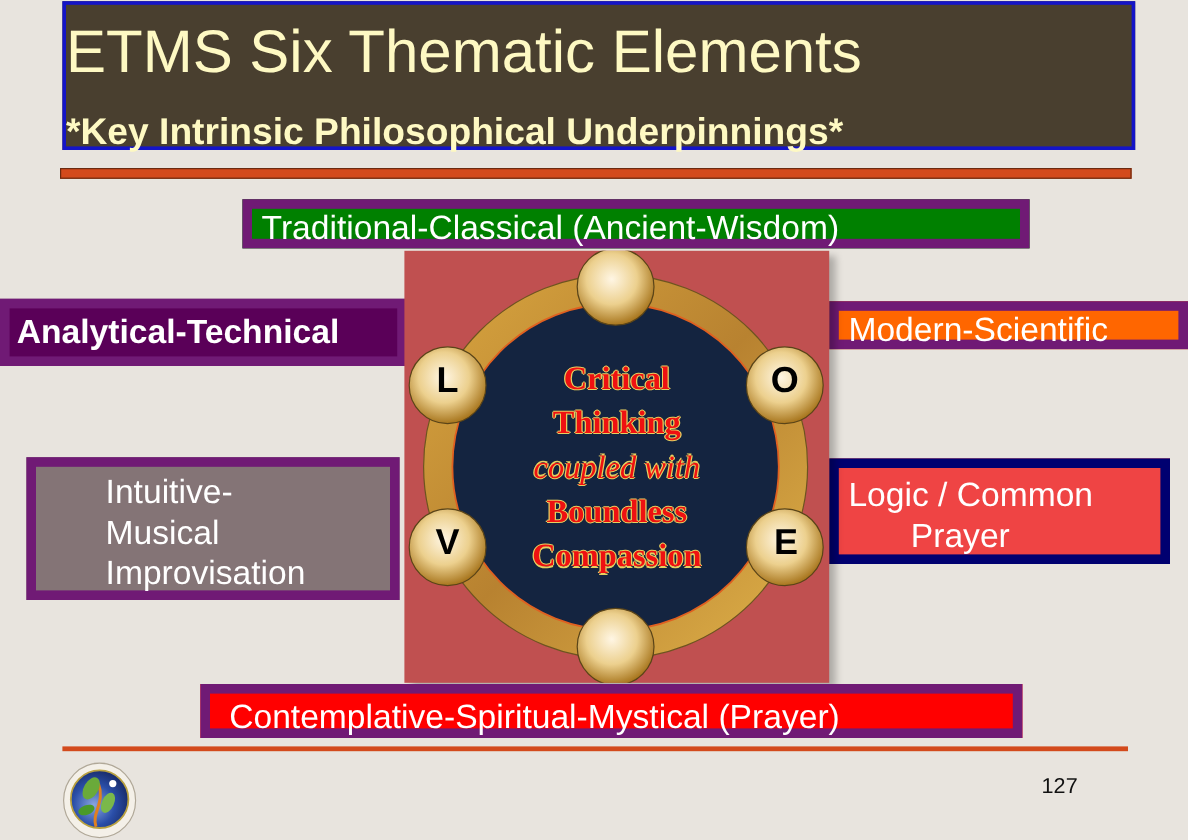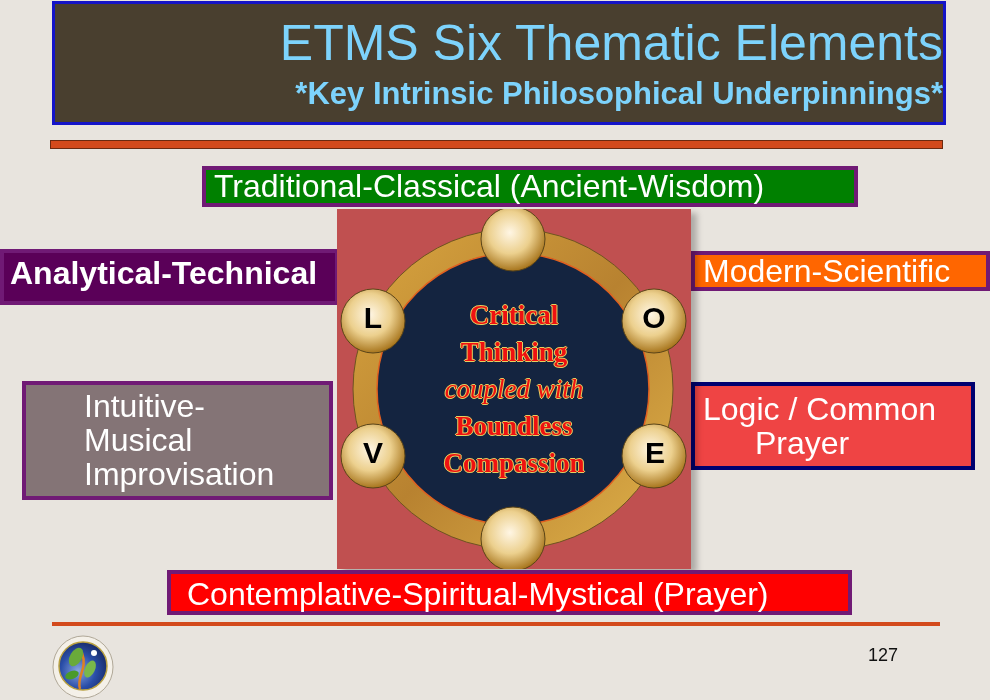--- a/index.html
+++ b/index.html
@@ -5,29 +5,29 @@
   html, body { margin:0; padding:0; }
   body {
     width:990px; height:700px; position:relative; overflow:hidden;
     background:#e8e4de;
     font-family:"Liberation Sans", sans-serif;
   }
   .abs { position:absolute; box-sizing:border-box; }
   .title-box {
     left:52px; top:1px; width:894px; height:124px;
     background:#493f2f; border:3px solid #1414c8;
-    text-align:right; color:#7dd3fc;
+    text-align:left; color:#fef9c3;
   }
   .title-main { font-size:50px; line-height:50px; margin-top:14px; letter-spacing:0px; }
-  .title-sub { font-size:31px; font-weight:bold; line-height:36px; margin-top:8px; }
+  .title-sub { font-size:31px; font-weight:bold; line-height:36px; margin-top:24px; }
   .rule-top { left:50px; top:140px; width:893px; height:9px; background:#d34a1c; border:1px solid #6b2a10; }
   .rule-bottom { left:52px; top:622px; width:888px; height:4px; background:#d34a1c; }
   .label {
-    color:#ffffff; border:4px solid #701a75; white-space:nowrap;
-    font-size:32px; line-height:32px;
+    color:#ffffff; border:8px solid #701a75; white-space:nowrap;
+    font-size:28px; line-height:32px;
   }
   .l-trad { left:202px; top:166px; width:656px; height:41px; background:#008000; padding:0 8px; }
   .l-anal { left:0px; top:249px; width:339px; height:56px; background:#5a0058; padding:4px 6px;font-weight:bold; }
   .l-mod { left:691px; top:251px; width:299px; height:40px; background:#ff6600; padding:0 8px; }
   .l-intu { left:22px; top:381px; width:311px; height:119px; background:#847476; padding:4px 0 0 58px; white-space:normal; line-height:34px; }
   .l-logic { left:691px; top:382px; width:284px; height:88px; background:#ef4444; border-color:#000070; padding:6px 8px; white-space:normal; line-height:34px; }
   .l-logic .sense { display:block; padding-left:52px; }
   .l-cont { left:167px; top:570px; width:685px; height:45px; background:#ff0000; padding:4px 16px; }
   .diagram {
     left:337px; top:209px; width:354px; height:360px; background:#c05050;

